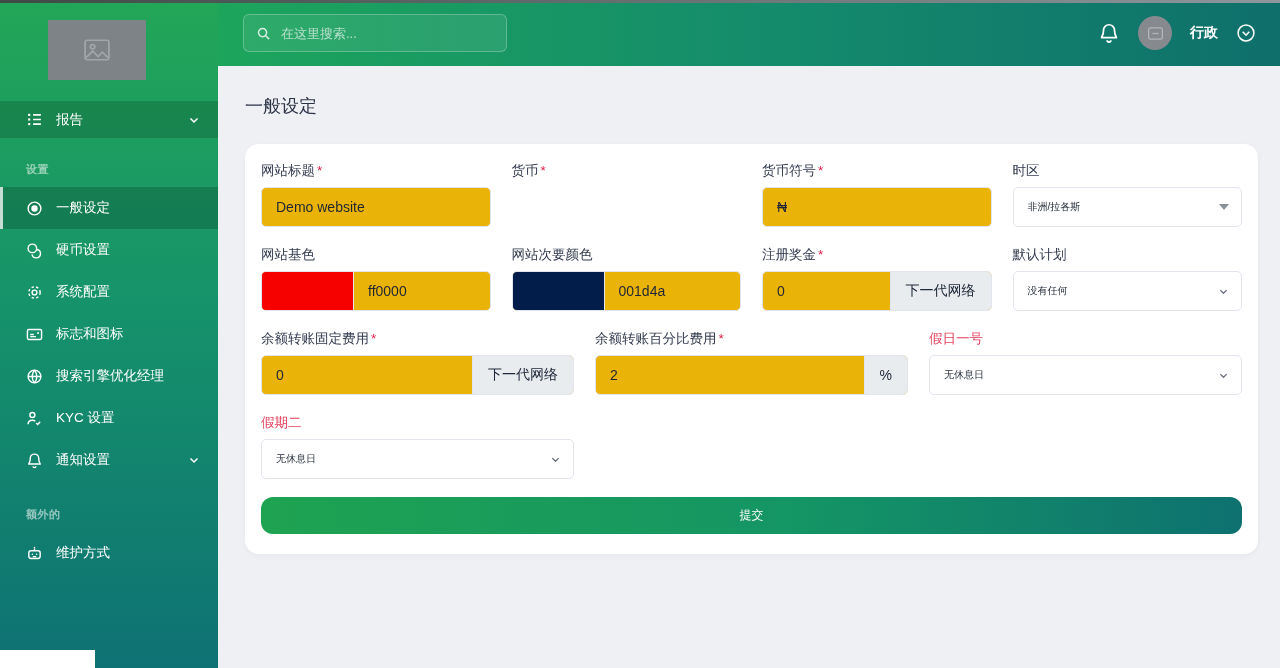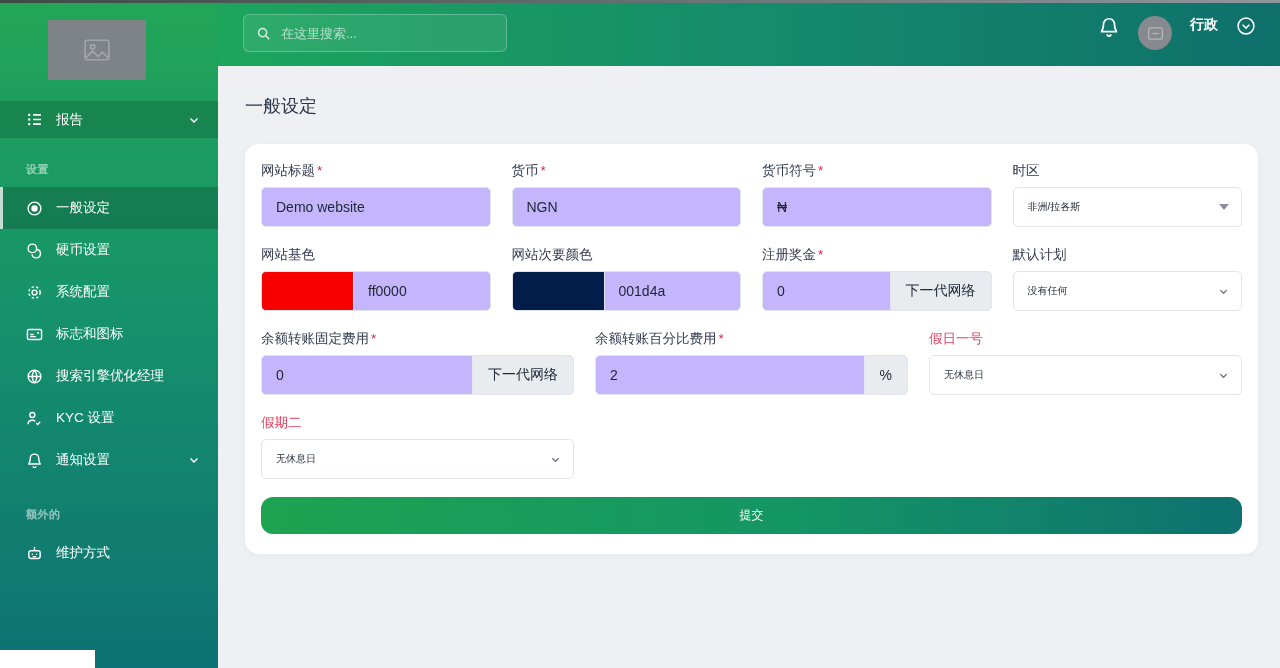--- a/index.html
+++ b/index.html
@@ -51,21 +51,21 @@
   .searchbox{
     width:264px; height:38px; border-radius:6px;
     background:rgba(255,255,255,0.08); border:1px solid rgba(255,255,255,0.25);
     display:flex; align-items:center; padding:0 12px; gap:10px;
   }
   .searchbox input{
     background:transparent; border:none; outline:none; color:#fff;
     font-size:13px; width:100%; font-family:inherit;
   }
   .searchbox input::placeholder{ color:rgba(255,255,255,0.65); }
-  .topbar-right{ margin-left:auto; display:flex; align-items:flex-start; gap:18px; }
+  .topbar-right{ margin-left:auto; display:flex; align-items:center; gap:18px; }
   .avatar{
     width:34px; height:34px; border-radius:50%; background:#86898d;
     display:flex; align-items:center; justify-content:center;
   }
   .user-name{ color:#fff; font-size:14px; font-weight:bold; }
   
   .main{
     position:absolute; left:218px; top:66px; width:1062px; height:602px;
     background:#eef0f4; padding:28px 25px 0 27px; overflow:hidden;
   }
@@ -76,21 +76,21 @@
   }
   .form-grid{
     display:grid; grid-template-columns:repeat(12,1fr); column-gap:21px; row-gap:19px;
   }
   .fg{ display:flex; flex-direction:column; }
   .span3{ grid-column:span 3; } .span4{ grid-column:span 4; }
   .f-label{ font-size:13.5px; color:#323a4e; margin-bottom:7px; }
   .f-label .req{ color:#e11d48; margin-left:2px; }
   .f-label.red{ color:#e23d5a; }
   .ctrl{
-    height:40px; border:1px solid #e2e5ee; border-radius:5px; background:#c4b5fd;
+    height:40px; border:1px solid #e2e5ee; border-radius:5px; background:#eab308;
     display:flex; align-items:center; overflow:hidden;
   }
   .ctrl input{
     border:none; outline:none; height:100%; width:100%; padding:0 14px;
     font-size:14px; color:#1e2633; font-family:inherit; background:transparent;
   }
   .addon{
     background:#e9ecef; border-left:1px solid #e2e5ee; height:100%;
     display:flex; align-items:center; padding:0 15px; font-size:14px;
     color:#212a3a; white-space:nowrap;
@@ -287,23 +287,20 @@
     <div class="form-grid">
 
       <div class="fg span3">
         <label class="f-label"><span>网站标题</span><span class="req">*</span></label>
         <div class="ctrl">
             <input value="Demo website" style="">
           </div>
       </div>
       <div class="fg span3">
         <label class="f-label"><span>货币</span><span class="req">*</span></label>
-        <div class="ctrl">
-            <input value="NGN" style="">
-          </div>
       </div>
       <div class="fg span3">
         <label class="f-label"><span>货币符号</span><span class="req">*</span></label>
         <div class="ctrl">
             <input value="₦" style="">
           </div>
       </div>
       <div class="fg span3">
         <label class="f-label"><span>时区</span></label>
         <div class="selectbox">

